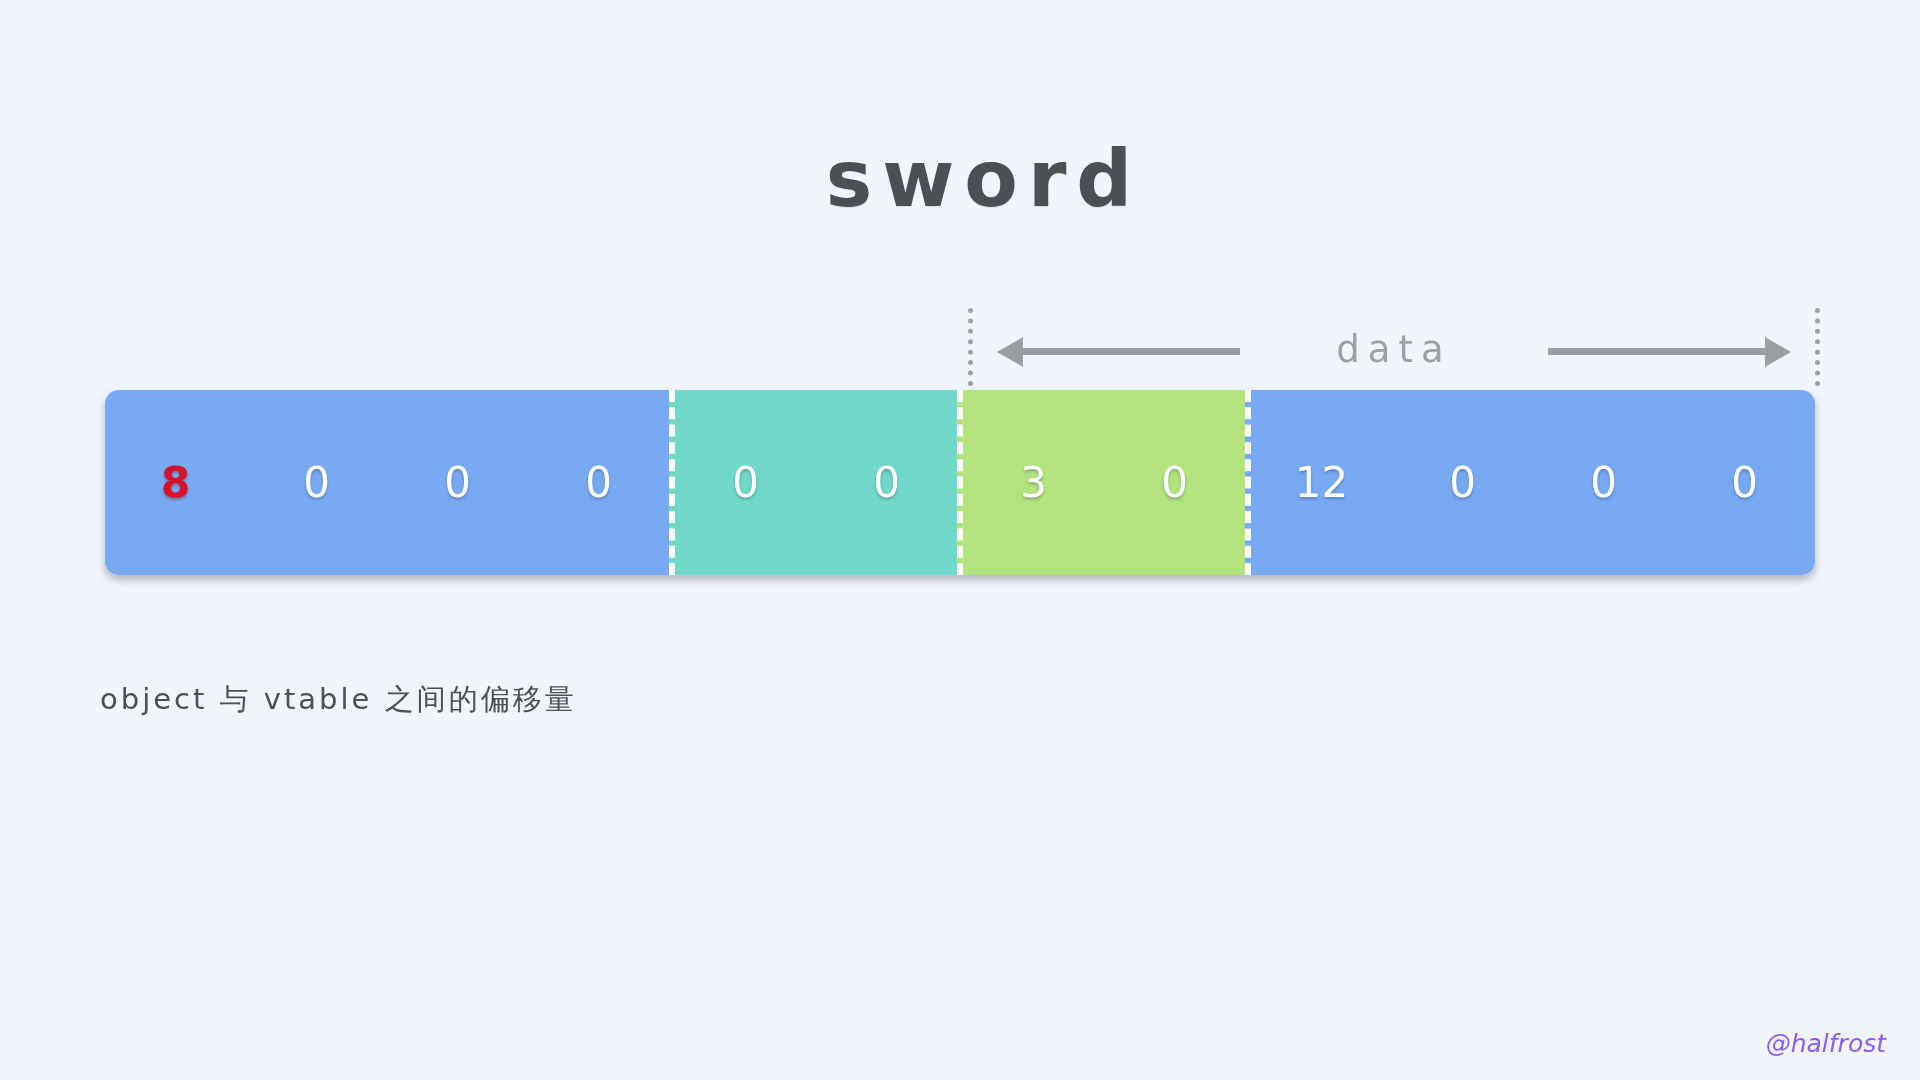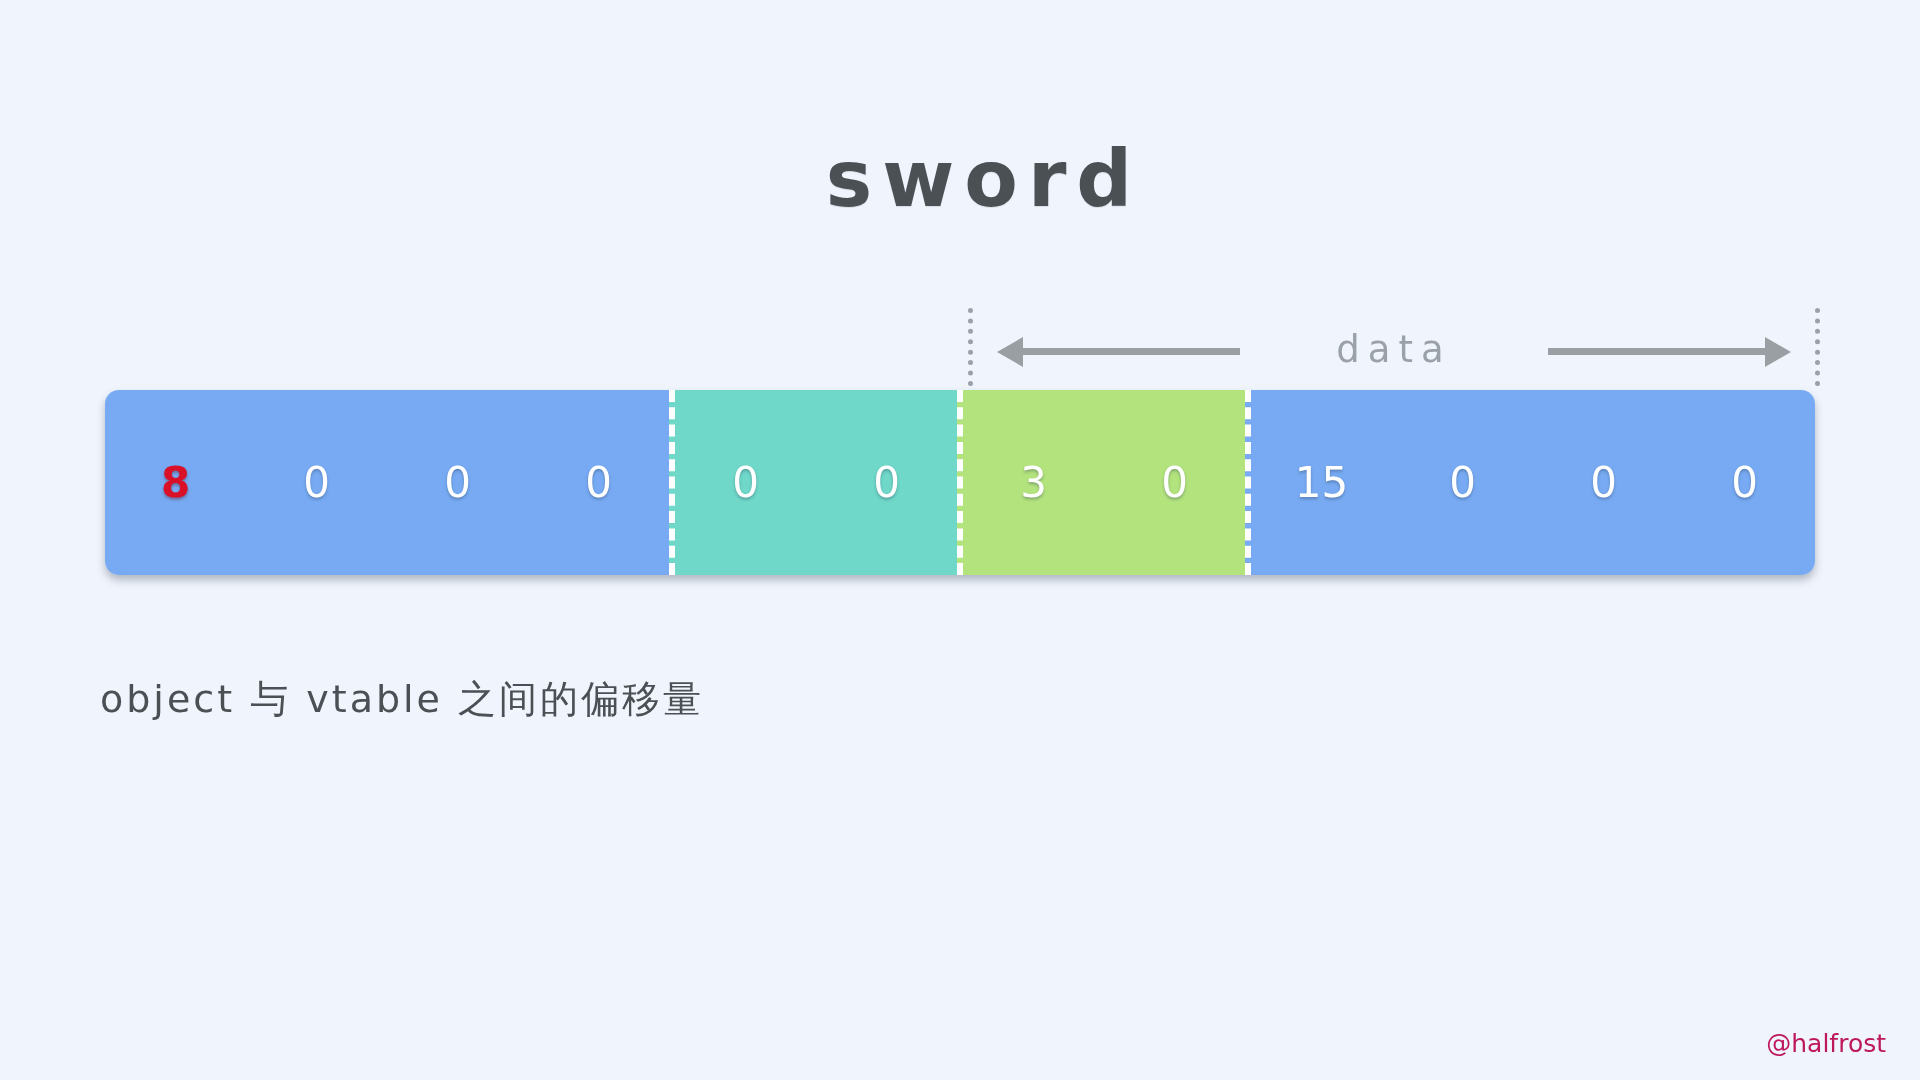--- a/index.html
+++ b/index.html
@@ -123,36 +123,37 @@
     color: #d91028;
     font-weight: bold;
     text-shadow: 0 2px 3px rgba(90,10,20,0.40);
   }
 
   
   .caption {
     position: absolute;
     left: 100px;
     top: 678px;
-    font-size: 38px;
+    font-size: 29px;
     line-height: 43px;
     color: #4b5055;
     letter-spacing: 3px;
     font-family: "DejaVu Sans", "Liberation Sans", sans-serif;
   }
   .caption div { white-space: pre; }
 
   
   .watermark {
     position: absolute;
     right: 34px;
     bottom: 22px;
     font-size: 25px;
-    color: #be185d;
-    font-family: "DejaVu Sans", "Liberation Sans", sans-serif;
+    color: #8b5cf6;
+    font-family: "DejaVu Sans", "Liberation Sans", sans-serif;
+    font-style: italic;
   }
 </style>
 </head>
 <body>
 
 <div class="title">sword</div>
 
 <div class="annot-band">
 
   <div class="guide left"></div>
@@ -180,21 +181,21 @@
     </div>
     <div class="seg" style="background: rgb(111, 216, 200); flex: 2 0 0px;">
       <div class="cell" style="flex: 1 0 0px;">0</div>
       <div class="cell" style="flex: 1 0 0px;">0</div>
     </div>
     <div class="seg" style="background: rgb(179, 227, 124); flex: 2 0 0px;">
       <div class="cell" style="flex: 1 0 0px;">3</div>
       <div class="cell" style="flex: 1 0 0px;">0</div>
     </div>
     <div class="seg" style="background: rgb(119, 170, 242); flex: 4 0 0px;">
-      <div class="cell" style="flex: 1 0 0px;">15</div>
+      <div class="cell" style="flex: 1 0 0px;">12</div>
       <div class="cell" style="flex: 1 0 0px;">0</div>
       <div class="cell" style="flex: 1 0 0px;">0</div>
       <div class="cell" style="flex: 1 0 0px;">0</div>
     </div>
   </div>
 
 <div class="caption">
   <div>object 与 vtable 之间的偏移量</div>
 </div>
 

